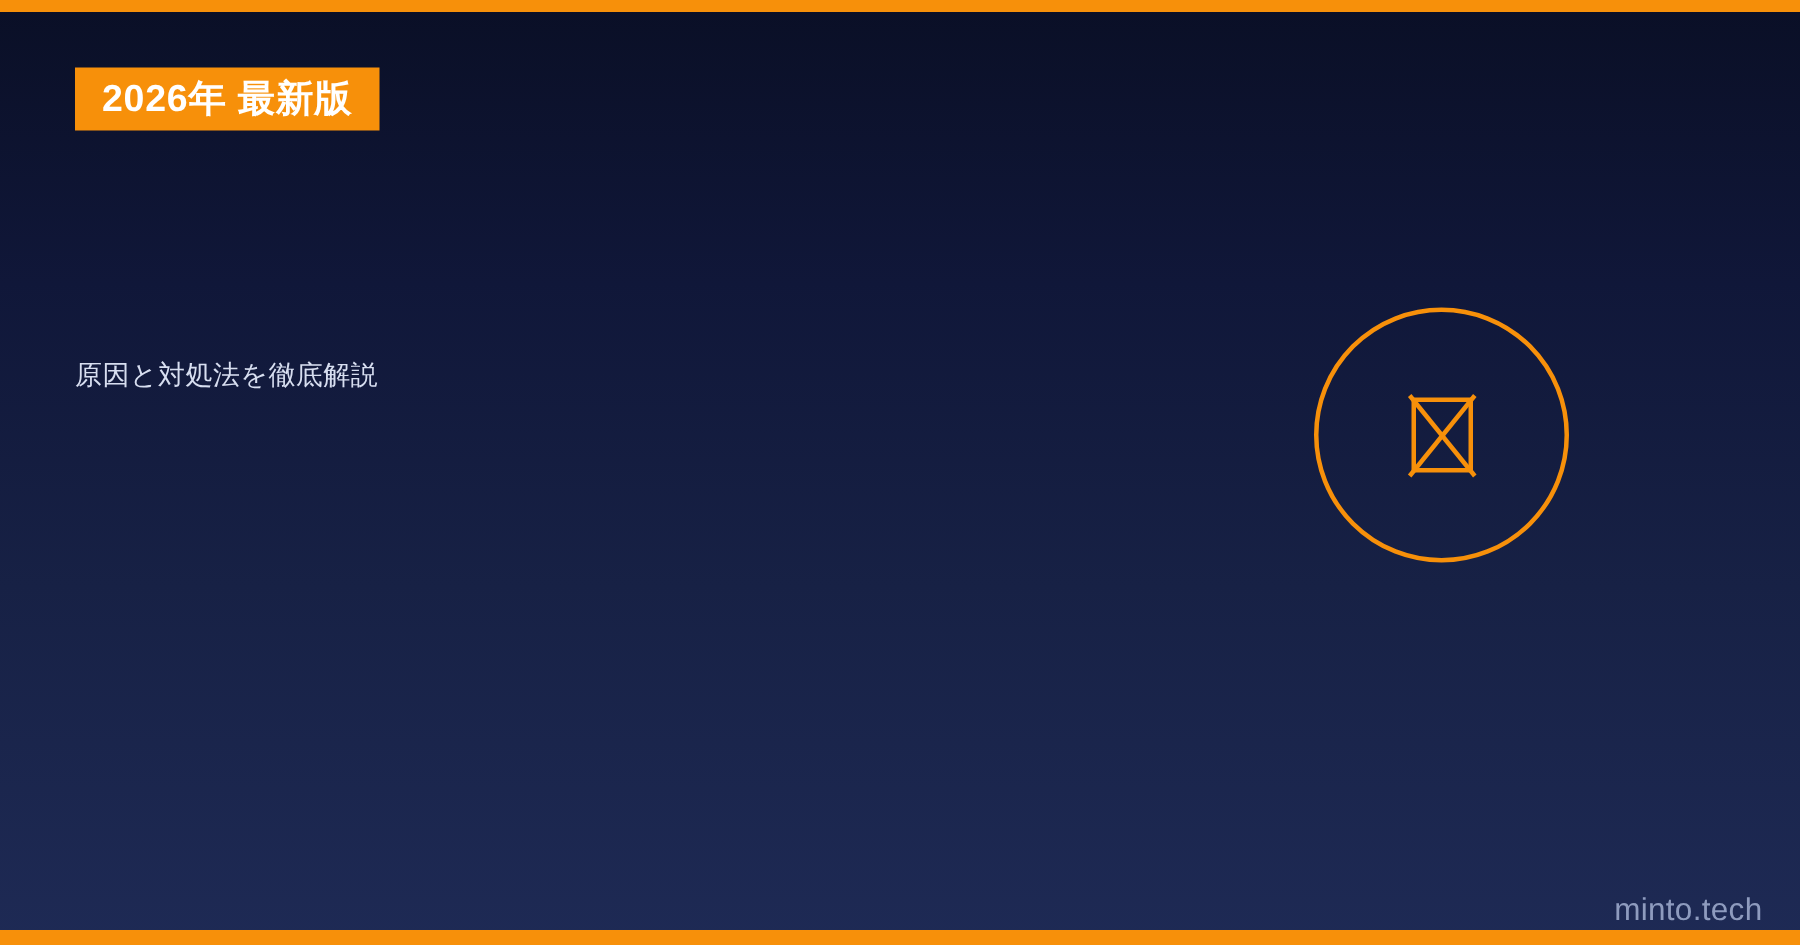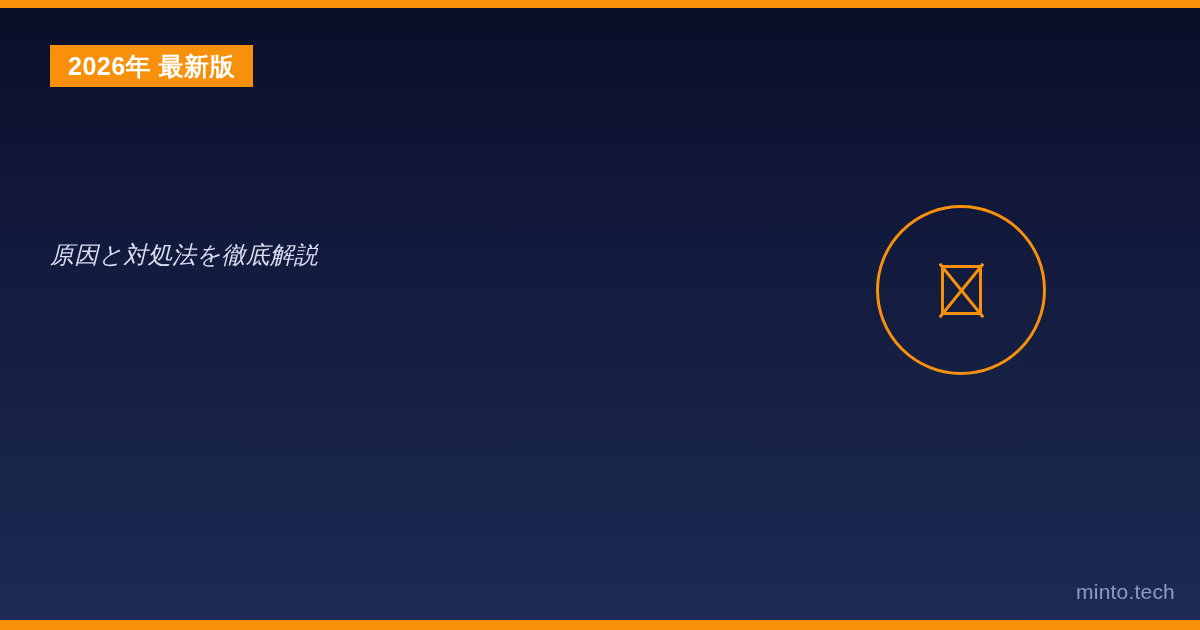--- a/index.html
+++ b/index.html
@@ -109,32 +109,31 @@
     color: #ffffff;
     font-size: 47px;
     font-weight: bold;
     line-height: 1.32;
     letter-spacing: -0.2px;
     text-shadow: 0 1px 2px rgba(6, 10, 26, 0.55);
   }
   .subheadline {
     margin: 20px 0 0 0;
     color: #d7def0;
-    font-size: 24px;
+    font-size: 18px;
     font-weight: normal;
     line-height: 1.4;
     letter-spacing: 0.3px;
-    font-style: italic;
   }
 
   
   .site-mark {
     position: absolute;
     right: 25px;
-    bottom: 26px;
+    bottom: 11px;
     color: #8e9bbe;
     font-size: 21px;
     font-weight: normal;
     letter-spacing: 0.2px;
     z-index: 2;
   }
 </style>
 </head>
 <body>
 

